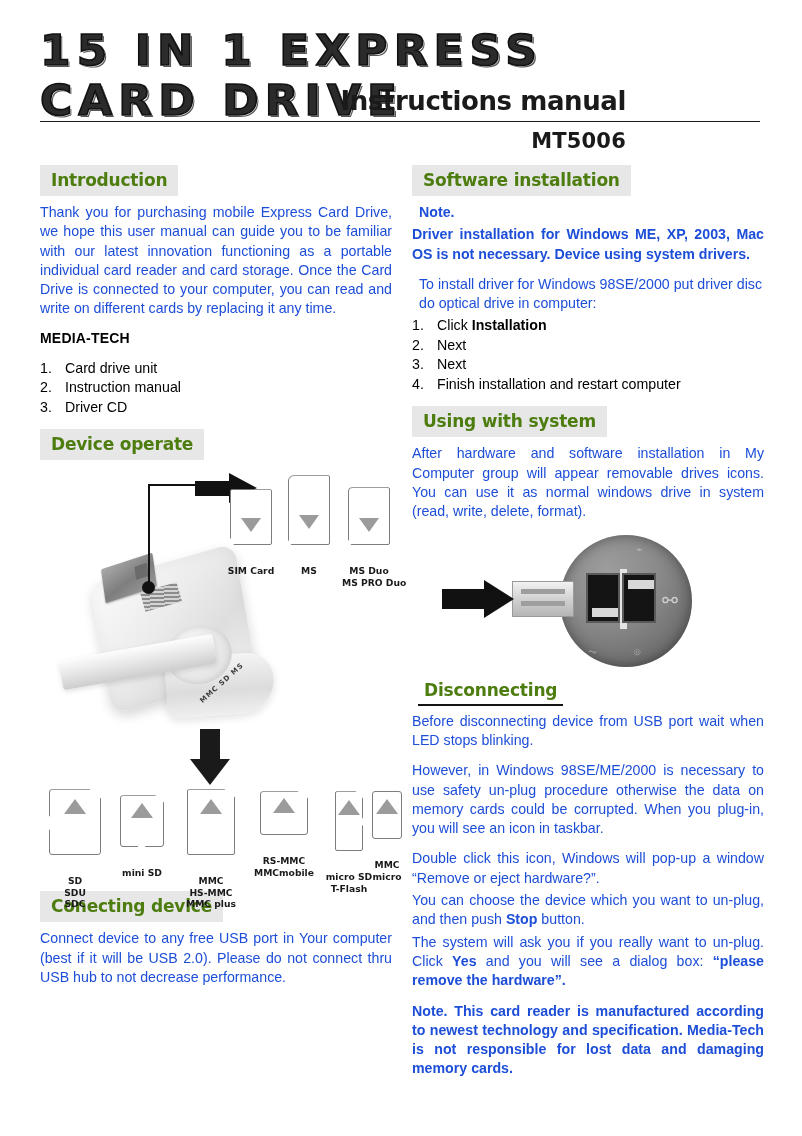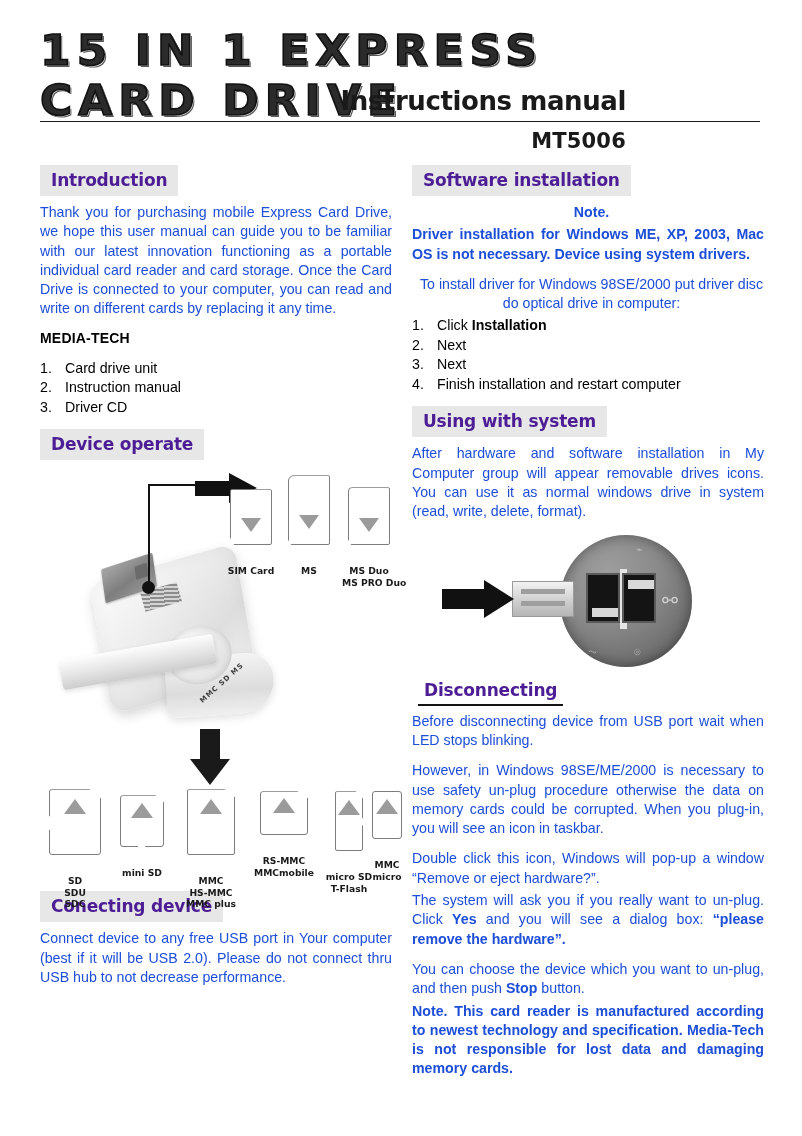--- a/index.html
+++ b/index.html
@@ -86,21 +86,21 @@
 
   
   .sec-head {
     display: inline-block;
     background: #e7e7e7;
     font-family: "DejaVu Sans", sans-serif;
     font-weight: bold;
     font-size: 17px;
     line-height: 26px;
     padding: 2px 11px 3px 11px;
-    color: #4c1d95;
+    color: #4d7c0f;
     letter-spacing: -0.2px;
     margin: 0 0 7px 0;
     white-space: nowrap;
   }
   .sec-head.underlined {
     background: none;
     border-bottom: 2px solid #141414;
     padding: 0 6px 1px 6px;
     margin-left: 6px;
     margin-bottom: 6px;
@@ -109,21 +109,21 @@
   
   p.body {
     font-family: "Liberation Sans", sans-serif;
     font-size: 14.2px;
     line-height: 19.3px;
     text-align: justify;
     margin: 0 0 11px 0;
     color: #1d4ed8;
   }
   p.body.tight { margin-bottom: 3px; }
-  p.body.left  { text-align: center; margin-left: 7px; }
+  p.body.left  { text-align: left; margin-left: 7px; }
   p.bold, .bold { font-weight: bold; }
   b { font-weight: bold; }
 
   .media-tech {
     font-family: "Liberation Sans", sans-serif;
     font-weight: bold;
     font-size: 14px;
     letter-spacing: 0.2px;
     margin: 0 0 13px 0;
   }
@@ -654,19 +654,19 @@
       <div class="usb-arrow">
         <div class="shaft"></div>
           <div class="head"></div>
       </div>
     </div>
 
     <div class="sec-head underlined">Disconnecting</div>
     <p class="body">Before disconnecting device from USB port wait when LED stops blinking.</p>
     <p class="body">However, in Windows 98SE/ME/2000 is necessary to use safety un-plug procedure otherwise the data on memory cards could be corrupted. When you plug-in, you will see an icon in taskbar.</p>
     <p class="body tight">Double click this icon, Windows will pop-up a window “Remove or eject hardware?”.</p>
+    <p class="body tight"><span>You can choose the device which you want to un-plug, and then push </span><b>Stop</b><span> button.</span></p>
     <p class="body"><span>The system will ask you if you really want to un-plug. Click </span><b>Yes</b><span> and you will see a dialog box: </span><b>“please remove the hardware”.</b></p>
-    <p class="body tight"><span>You can choose the device which you want to un-plug, and then push </span><b>Stop</b><span> button.</span></p>
     <p class="body bold">Note. This card reader is manufactured according to newest technology and specification. Media-Tech is not responsible for lost data and damaging memory cards.</p>
 
   </div>
 
 </div>
 
 </body></html>

